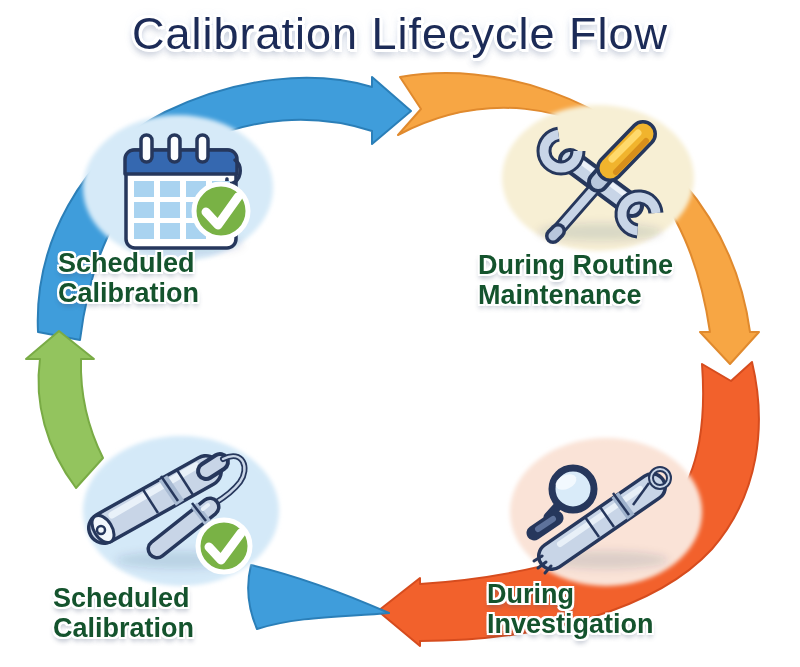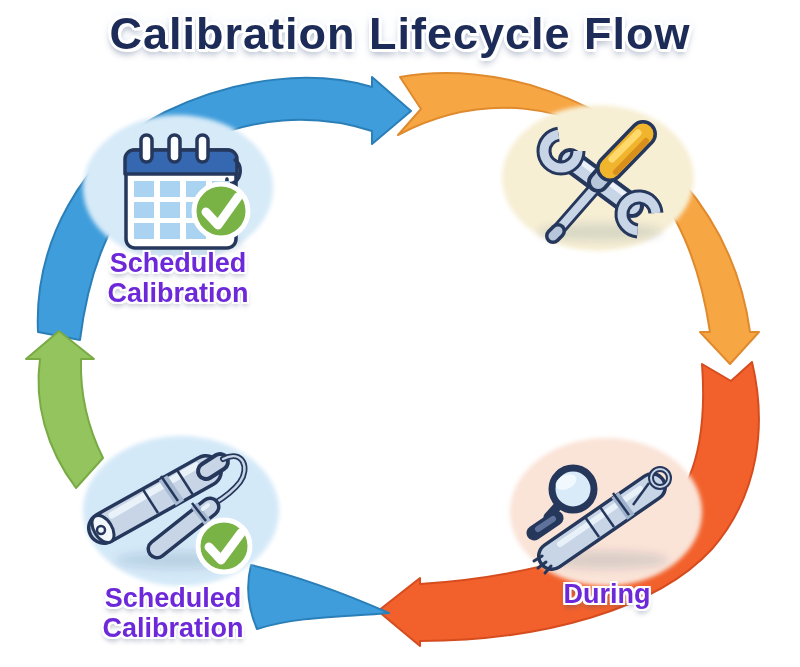--- a/index.html
+++ b/index.html
@@ -3,30 +3,30 @@
 <meta charset="utf-8">
 <style>
   html,body{margin:0;padding:0;background:#ffffff;}
   .stage{
     position:relative;width:800px;height:667px;overflow:hidden;
     font-family:"Liberation Sans", sans-serif;background:#ffffff;
   }
   .stage svg{position:absolute;left:0;top:0;}
   .title{
     position:absolute;left:0;top:8px;width:800px;text-align:center;
-    font-size:45px;font-weight:bold;letter-spacing:1px;color:#1C2B57;
+    font-size:45px;font-weight:normal;letter-spacing:1px;color:#1C2B57;
     text-shadow:
       -3px 0 0 #fff,3px 0 0 #fff,0 -3px 0 #fff,0 3px 0 #fff,
       -2px -2px 0 #fff,2px -2px 0 #fff,-2px 2px 0 #fff,2px 2px 0 #fff,
       -3px -3px 0 #fff,3px 3px 0 #fff,
       0 5px 7px rgba(60,75,110,0.45), 0 0 10px rgba(130,170,225,0.35);
   }
   .node-label{
-    position:absolute;width:240px;text-align:center;
-    font-size:27px;font-weight:bold;line-height:30px;color:#6d28d9;
+    position:absolute;width:240px;text-align:left;
+    font-size:27px;font-weight:bold;line-height:30px;color:#14532d;
     text-shadow:
       -2px 0 0 #fff,2px 0 0 #fff,0 -2px 0 #fff,0 2px 0 #fff,
       -2px -2px 0 #fff,2px -2px 0 #fff,-2px 2px 0 #fff,2px 2px 0 #fff,
       0 4px 5px rgba(60,75,110,0.45);
   }
   .lbl-tl{left:58px;top:248px;}
   .lbl-tr{left:478px;top:250px;}
   .lbl-br{left:487px;top:579px;}
   .lbl-bl{left:53px;top:583px;}
   .arrow{stroke-linejoin:round;}
@@ -196,23 +196,28 @@
     </g>
   </svg>
 
   <div class="title">Calibration Lifecycle Flow</div>
 
   <div class="node-label lbl-tl">
     <div>Scheduled</div>
     <div>Calibration</div>
   </div>
 
+  <div class="node-label lbl-tr">
+    <div>During Routine</div>
+    <div>Maintenance</div>
+  </div>
 
   <div class="node-label lbl-br">
     <div>During</div>
+    <div>Investigation</div>
   </div>
 
   <div class="node-label lbl-bl">
     <div>Scheduled</div>
     <div>Calibration</div>
   </div>
 
 </div>
 
 </body></html>

